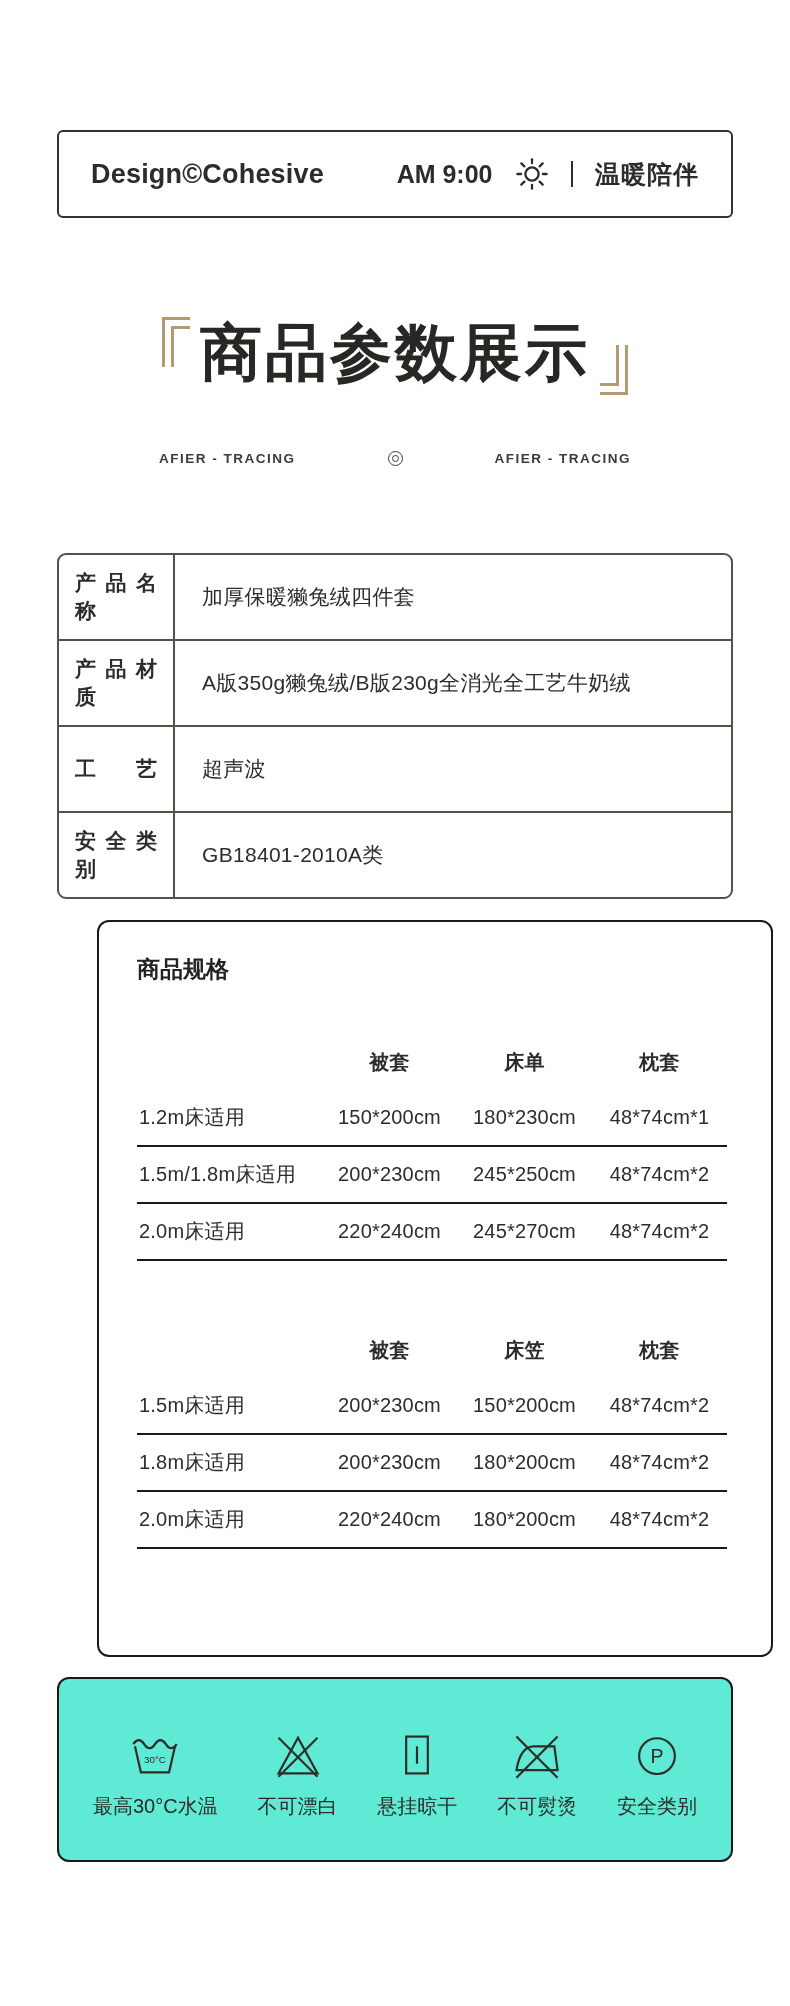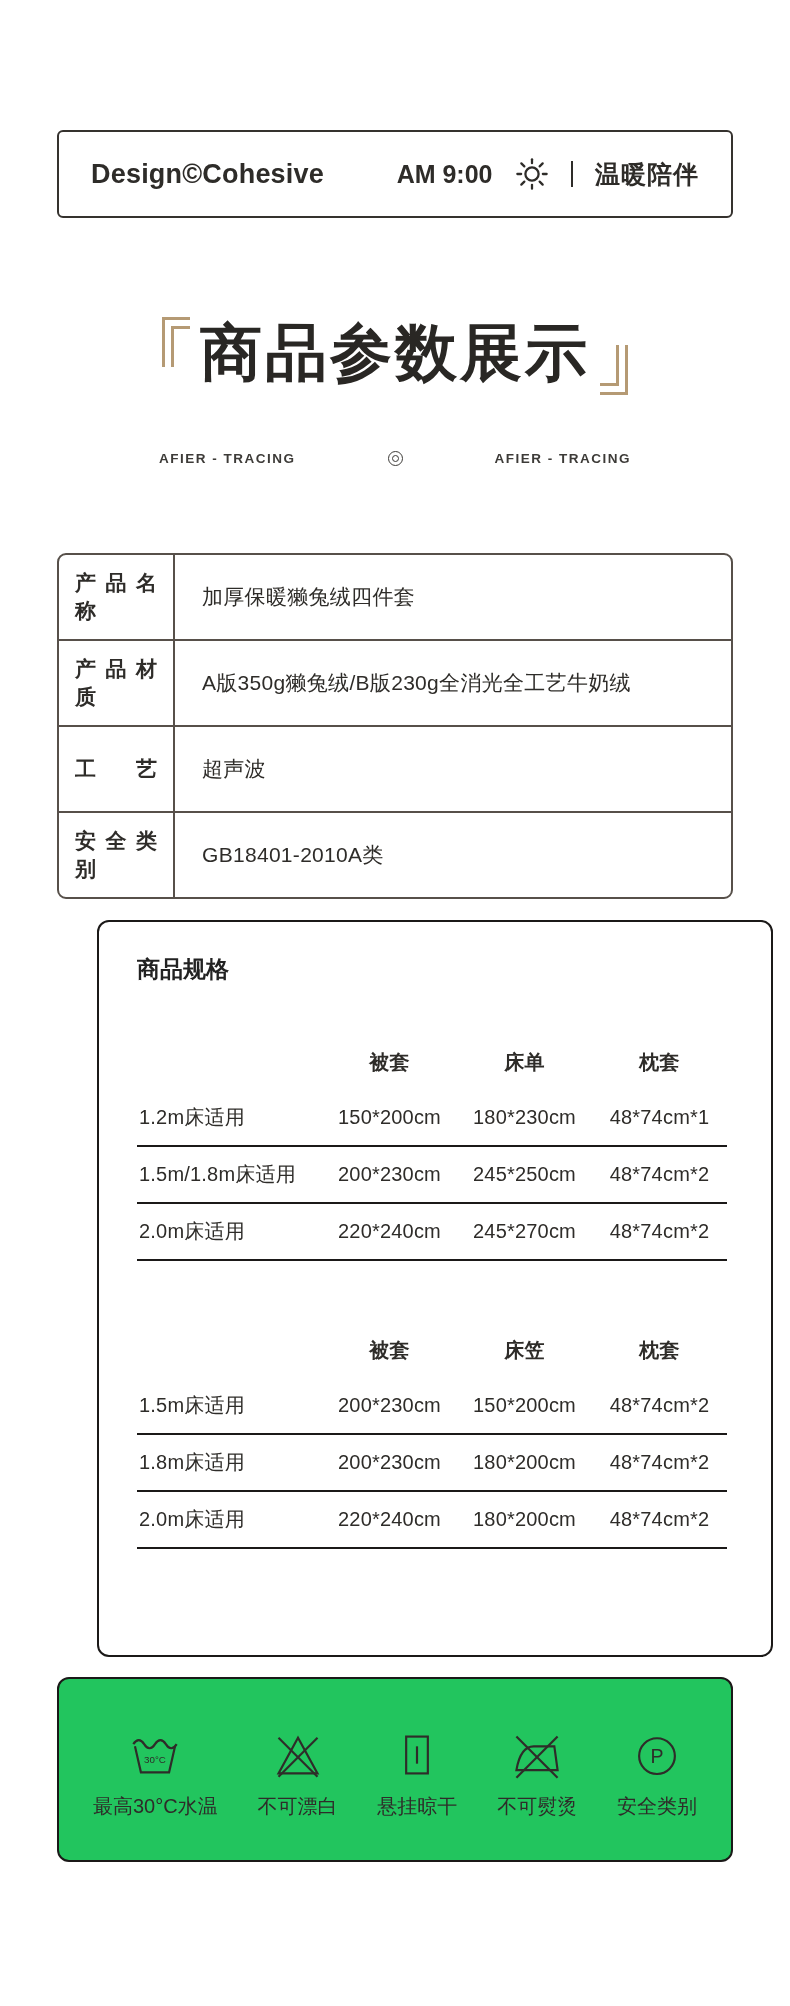--- a/index.html
+++ b/index.html
@@ -49,21 +49,21 @@
   .spec-table + .spec-table{margin-top:62px;}
   .spec-row{display:grid;grid-template-columns:185px 135px 135px 135px;align-items:center;height:55px;}
   .spec-row.spec-data{border-bottom:2px solid #1b1918;}
   .spec-cell{font-size:20px;text-align:center;letter-spacing:.2px;}
   .spec-cell:first-child{text-align:left;padding-left:2px;}
   .spec-header .spec-cell{font-weight:700;}
 
   
   .care-card{position:absolute;left:57px;top:1677px;width:676px;height:185px;box-sizing:border-box;
     border:2.5px solid #1b1918;border-radius:12px;display:flex;align-items:center;
-    justify-content:space-between;padding:10px 34px 0;background:#22c55e;}
+    justify-content:space-between;padding:10px 34px 0;background:#5eead4;}
   .care-item{display:flex;flex-direction:column;align-items:center;gap:12px;}
   .care-item svg{width:52px;height:52px;stroke:#2e2c29;fill:none;stroke-width:2;}
   .care-item svg text{fill:#2e2c29;stroke:none;font-family:"Liberation Sans","DejaVu Sans",sans-serif;}
   .care-label{font-size:20px;color:#2e2c29;}
 </style>
 </head>
 <body>
 
 <div class="page">
 

